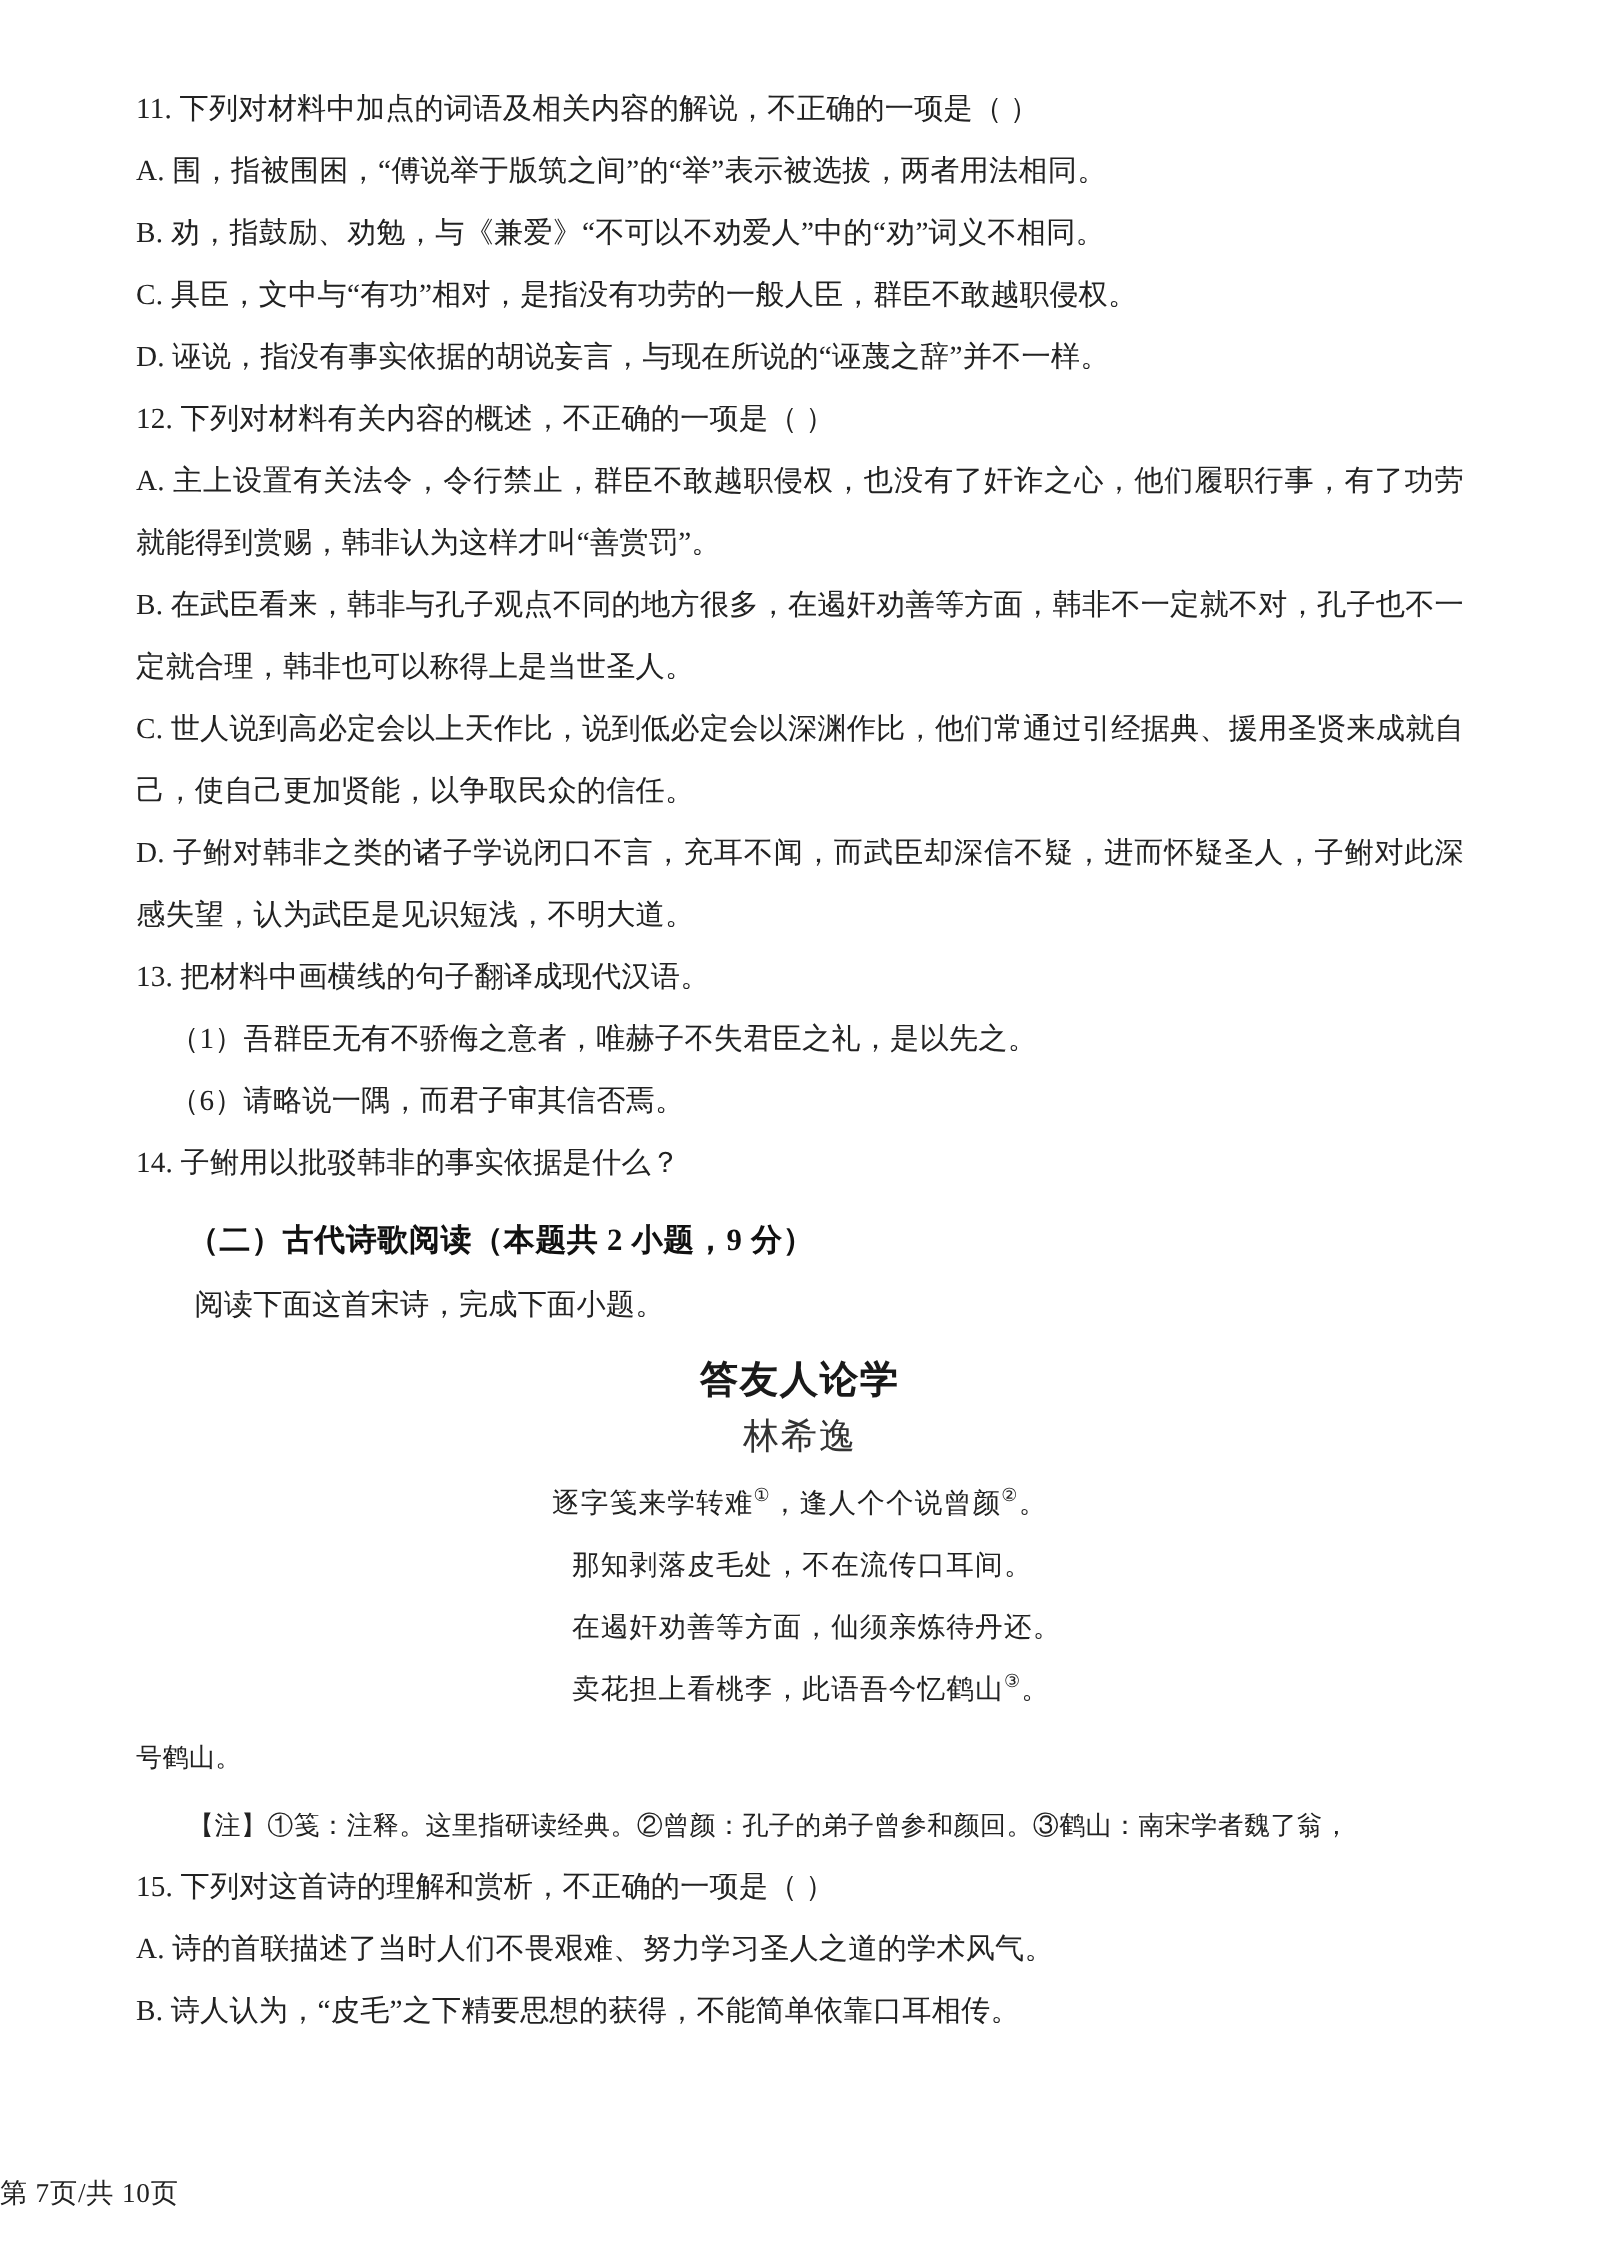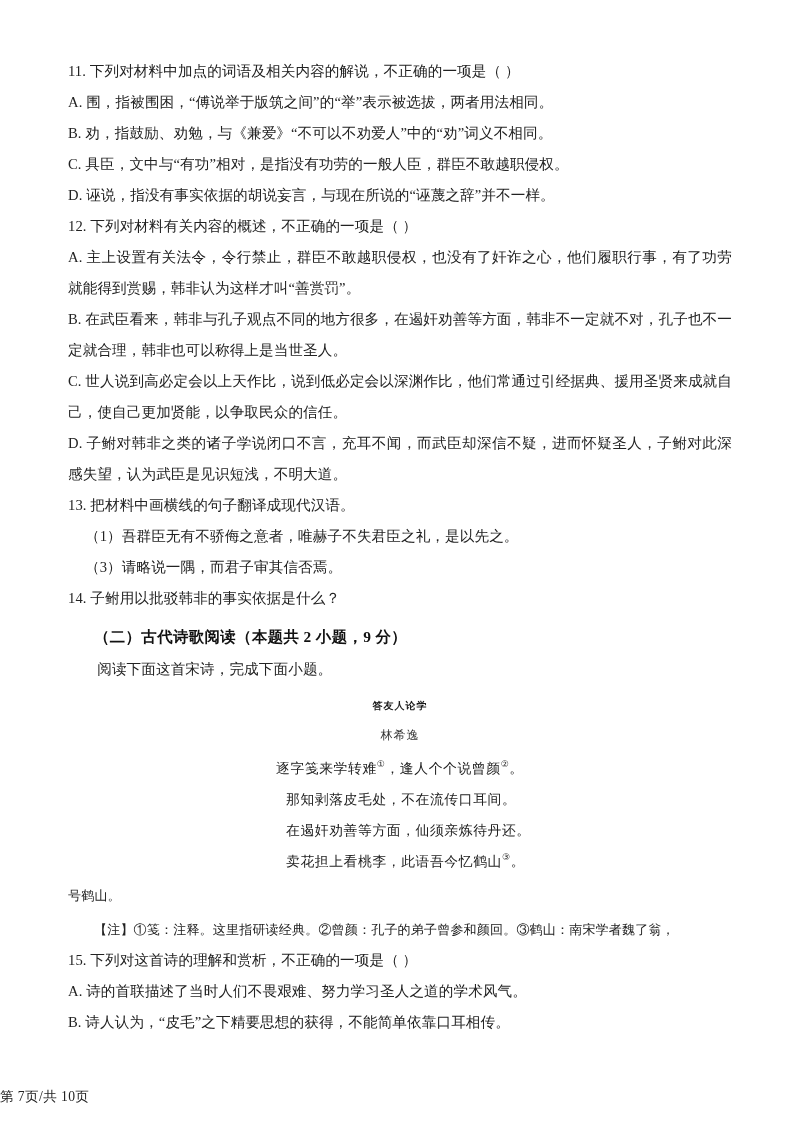--- a/index.html
+++ b/index.html
@@ -14,21 +14,21 @@
     font-family: "Liberation Serif", "DejaVu Serif", serif;
     color: #1a1a1a;
     overflow: hidden;
   }
   .page {
     position: absolute;
     left: 0; top: 0;
     width: 800px;
     height: 1132px;
     box-sizing: border-box;
-    padding: 56px 68px 0 68px;
+    padding: 40px 68px 0 68px;
     border-radius: 28px;
   }
   
   .q-line {
     font-size: 14.6px;
     line-height: 31px;
     margin: 0;
     text-align: justify;
     text-justify: inter-ideograph;
     letter-spacing: 0.1px;
@@ -52,31 +52,31 @@
     font-weight: bold;
     line-height: 34px;
     margin: 6px 0 0 0;
     padding-left: 26px;
     letter-spacing: 0.4px;
     color: #111;
   }
   
   .poem-title {
     text-align: center;
-    font-size: 10px;
+    font-size: 19px;
     font-weight: bold;
     line-height: 30px;
     margin: 6px 0 0 0;
     font-family: "DejaVu Serif", "Liberation Serif", serif;
     letter-spacing: 1px;
     color: #1a1a1a;
   }
   .poem-author {
     text-align: center;
-    font-size: 12px;
+    font-size: 18px;
     line-height: 28px;
     margin: 0;
     font-family: "DejaVu Serif", "Liberation Serif", serif;
     letter-spacing: 1px;
     color: #333;
   }
   .poem-body {
     margin: 4px 0 0 0;
   }
   .poem-line {
@@ -133,21 +133,21 @@
   <p class="q-line opt">D. 诬说，指没有事实依据的胡说妄言，与现在所说的“诬蔑之辞”并不一样。</p>
 
   <p class="q-line q-stem">12. 下列对材料有关内容的概述，不正确的一项是（    ）</p>
   <p class="q-line opt">A. 主上设置有关法令，令行禁止，群臣不敢越职侵权，也没有了奸诈之心，他们履职行事，有了功劳就能得到赏赐，韩非认为这样才叫“善赏罚”。</p>
   <p class="q-line opt">B. 在武臣看来，韩非与孔子观点不同的地方很多，在遏奸劝善等方面，韩非不一定就不对，孔子也不一定就合理，韩非也可以称得上是当世圣人。</p>
   <p class="q-line opt">C. 世人说到高必定会以上天作比，说到低必定会以深渊作比，他们常通过引经据典、援用圣贤来成就自己，使自己更加贤能，以争取民众的信任。</p>
   <p class="q-line opt">D. 子鲋对韩非之类的诸子学说闭口不言，充耳不闻，而武臣却深信不疑，进而怀疑圣人，子鲋对此深感失望，认为武臣是见识短浅，不明大道。</p>
 
   <p class="q-line q-stem">13. 把材料中画横线的句子翻译成现代汉语。</p>
   <p class="q-line sub-item">（1）吾群臣无有不骄侮之意者，唯赫子不失君臣之礼，是以先之。</p>
-  <p class="q-line sub-item">（3）请略说一隅，而君子审其信否焉。</p>
+  <p class="q-line sub-item">（6）请略说一隅，而君子审其信否焉。</p>
 
   <p class="q-line q-stem">14. 子鲋用以批驳韩非的事实依据是什么？</p>
 
   <p class="section-head">（二）古代诗歌阅读（本题共 2 小题，9 分）</p>
   <p class="q-line indent2">阅读下面这首宋诗，完成下面小题。</p>
 
   <p class="poem-title">答友人论学</p>
   <p class="poem-author">林希逸</p>
 
   <div class="poem-body">

